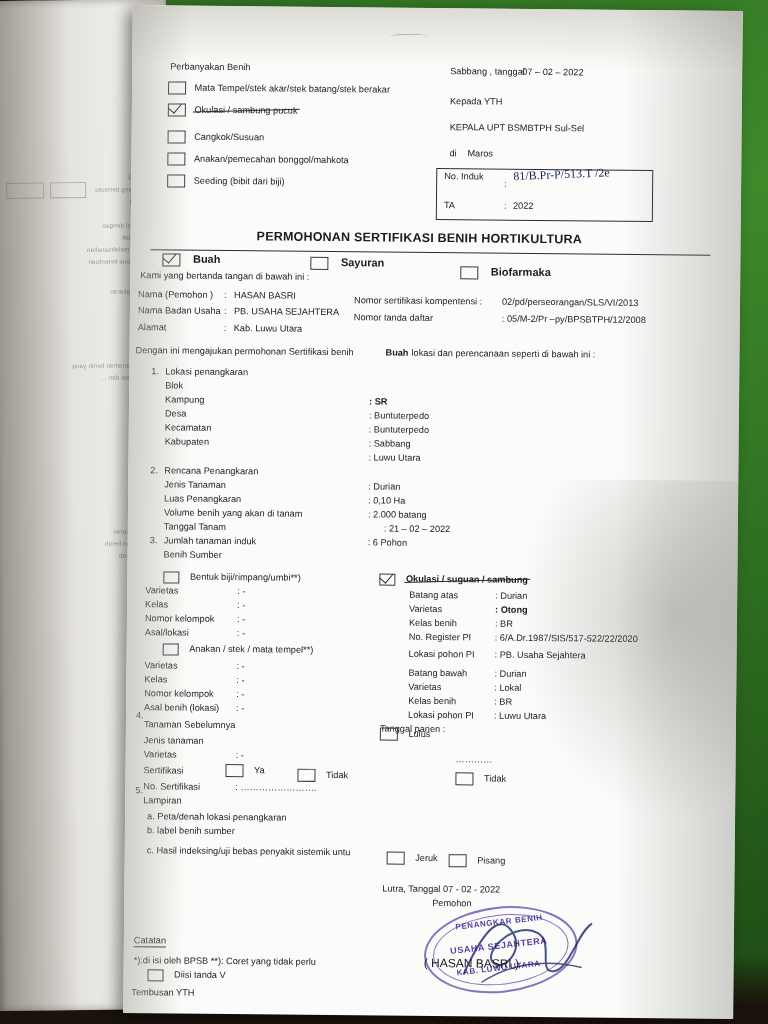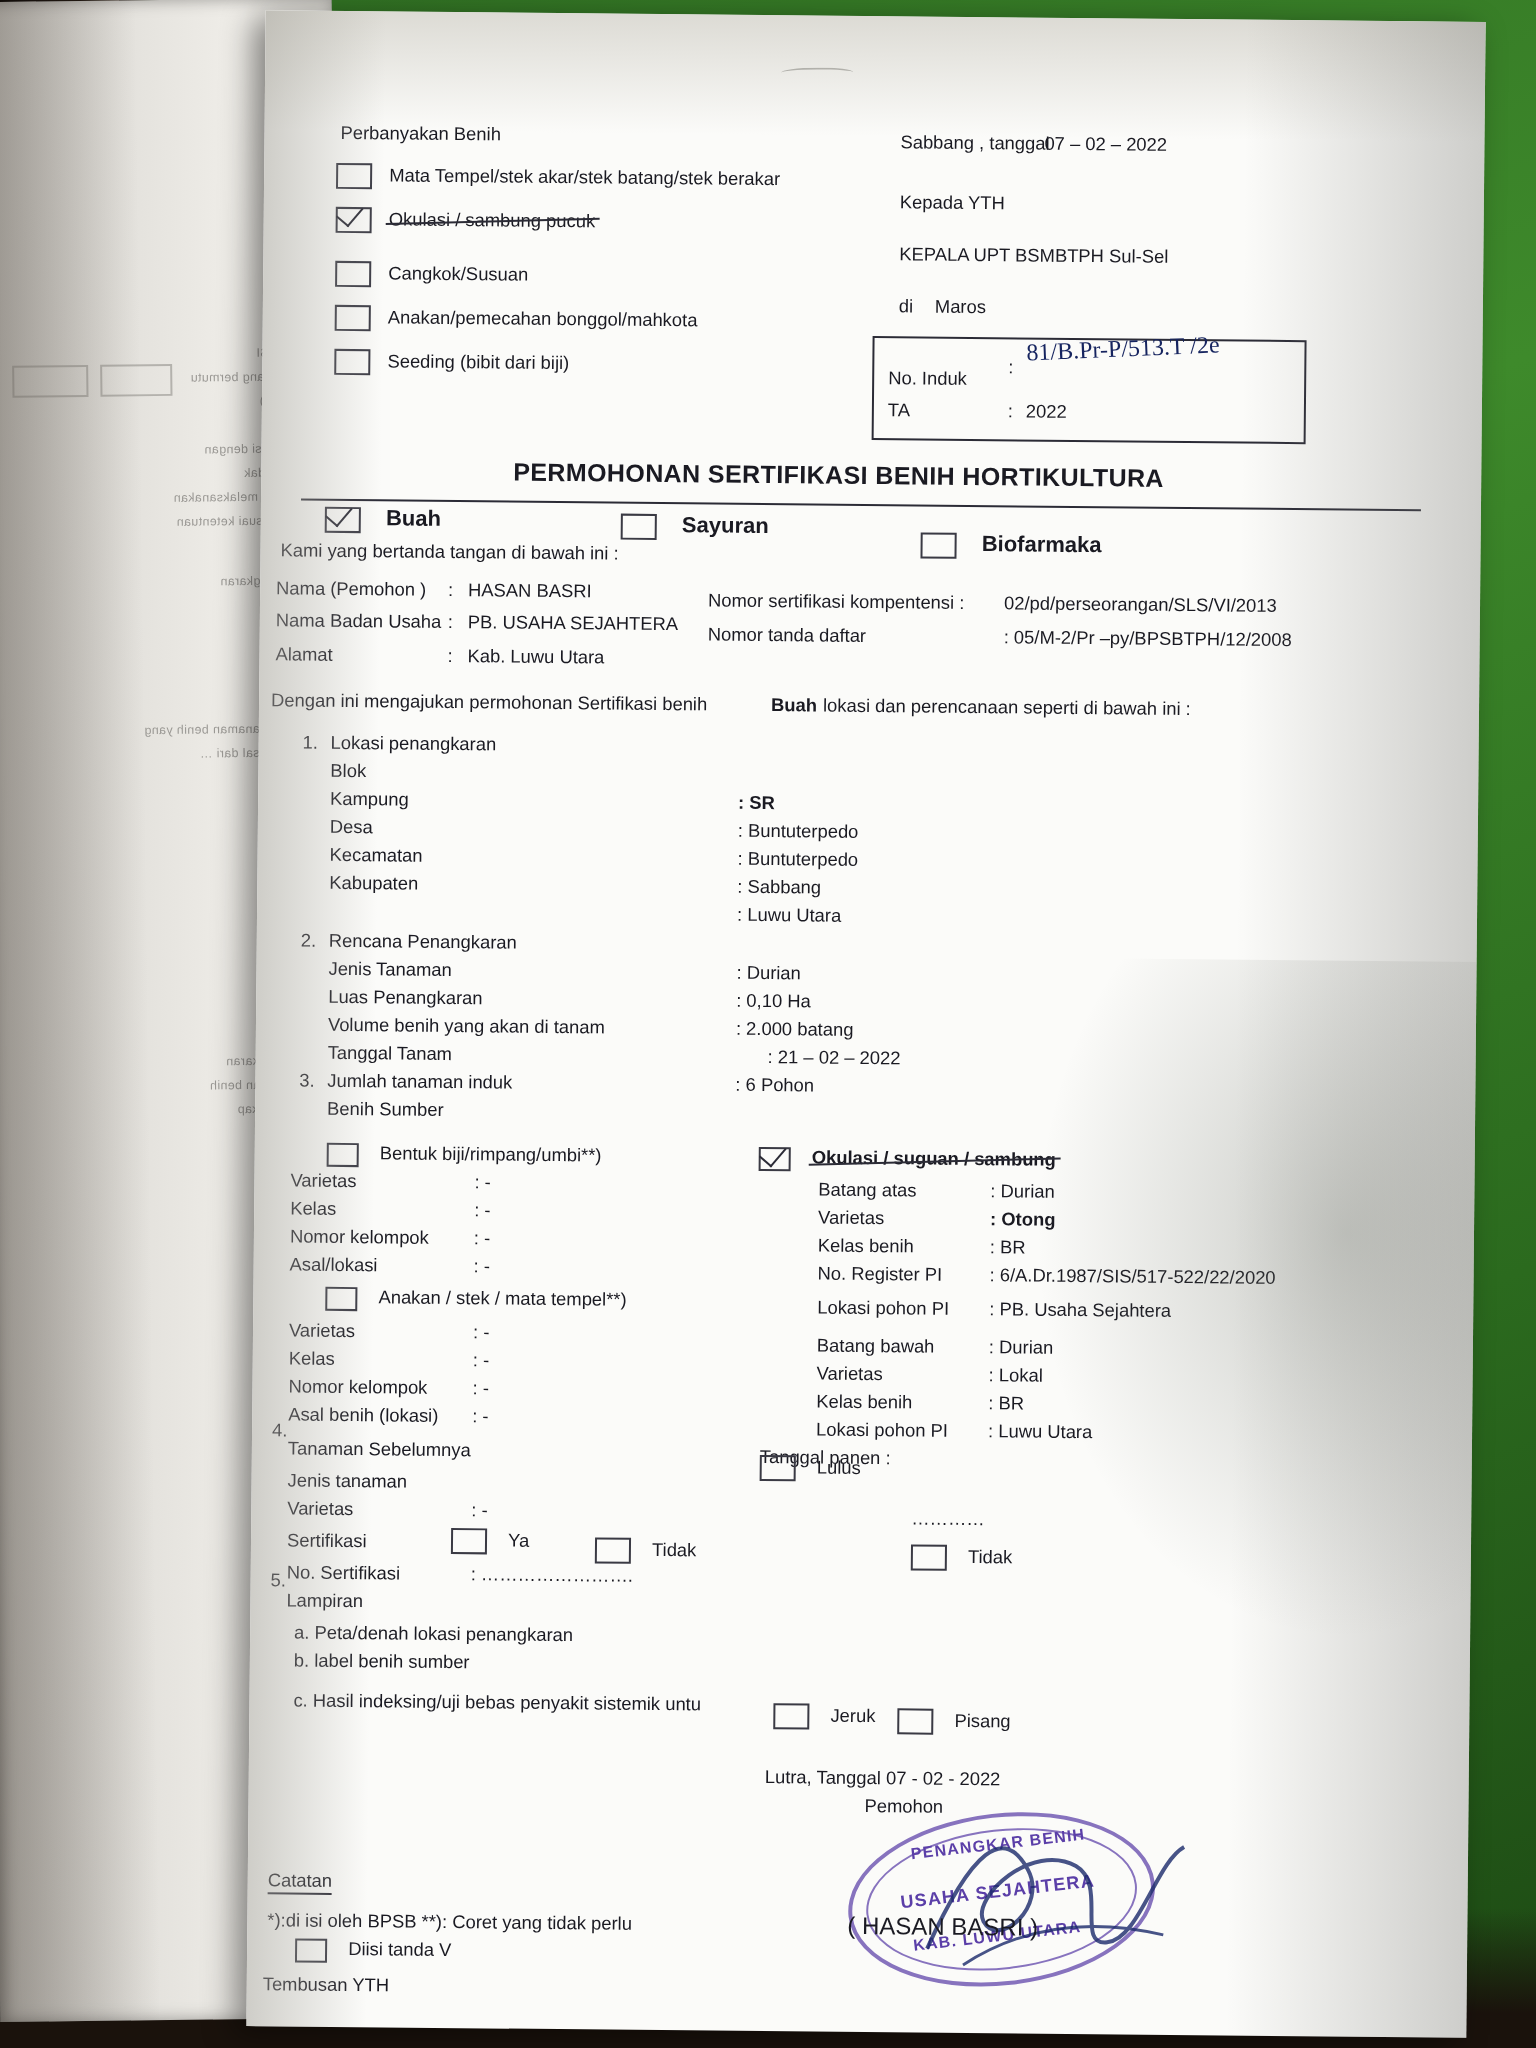--- a/index.html
+++ b/index.html
@@ -210,21 +210,21 @@
   </div>
 
   <div class="h" style="left:318px;top:58px;">Sabbang , tanggal</div>
   <div class="h" style="left:390px;top:58px;">07 – 02 – 2022</div>
   <div class="h" style="left:318px;top:88px;">Kepada YTH</div>
   <div class="h" style="left:318px;top:114px;">KEPALA UPT BSMBTPH  Sul-Sel</div>
   <div class="h" style="left:318px;top:140px;">di</div>
   <div class="h" style="left:336px;top:140px;">Maros</div>
 
   <div class="box-induk" style="left:305px;top:160px;width:215px;height:50px;"></div>
-  <div class="h" style="left:313px;top:176px;">No. Induk</div>
+  <div class="h" style="left:313px;top:163px;">No. Induk</div>
   <div class="h" style="left:373px;top:170px;">:</div>
   <div class="h handnum" style="left:382px;top:160px;">81/B.Pr-P/513.T /2e</div>
   <div class="h" style="left:313px;top:192px;">TA</div>
   <div class="h" style="left:373px;top:192px;">:</div>
   <div class="h" style="left:382px;top:192px;">2022</div>
 
   <div class="h title" style="left:126px;top:225px;">PERMOHONAN SERTIFIKASI BENIH HORTIKULTURA</div>
   <div class="rule" style="left:20px;top:244px;width:560px;"></div>
 
   <div class="h" style="left:32px;top:248px;">

